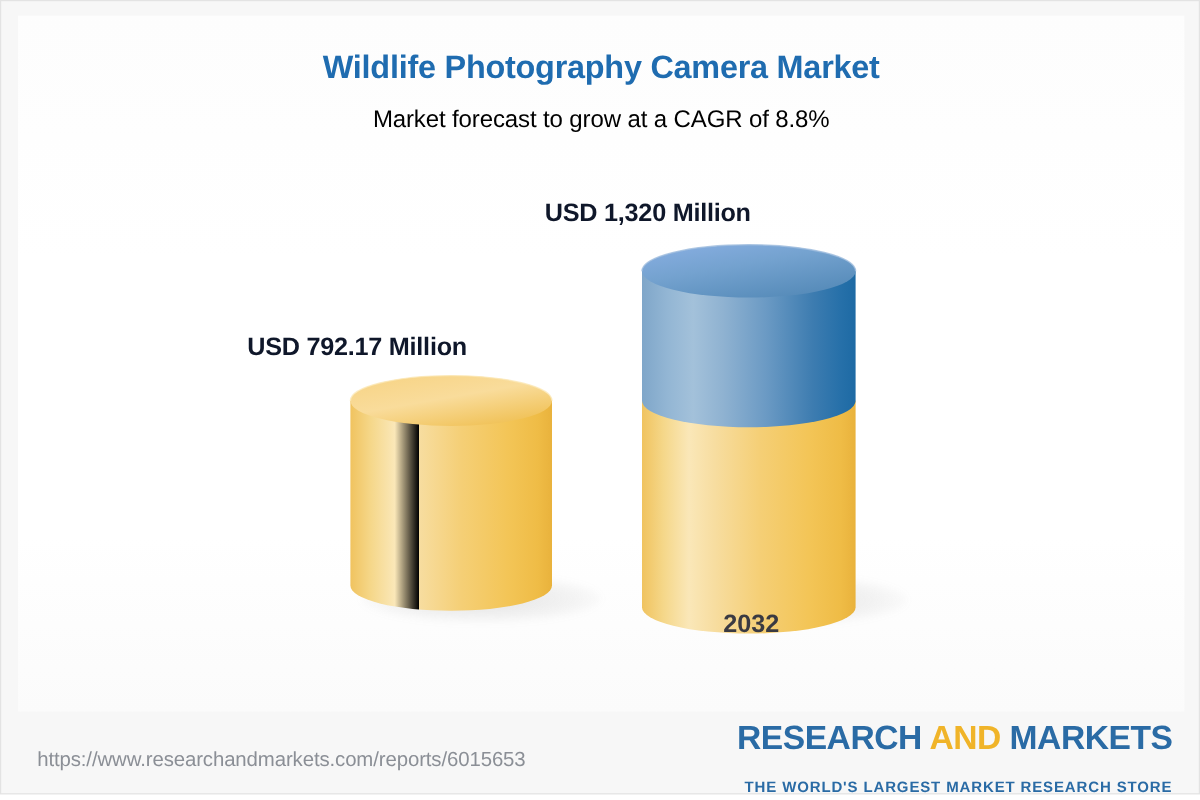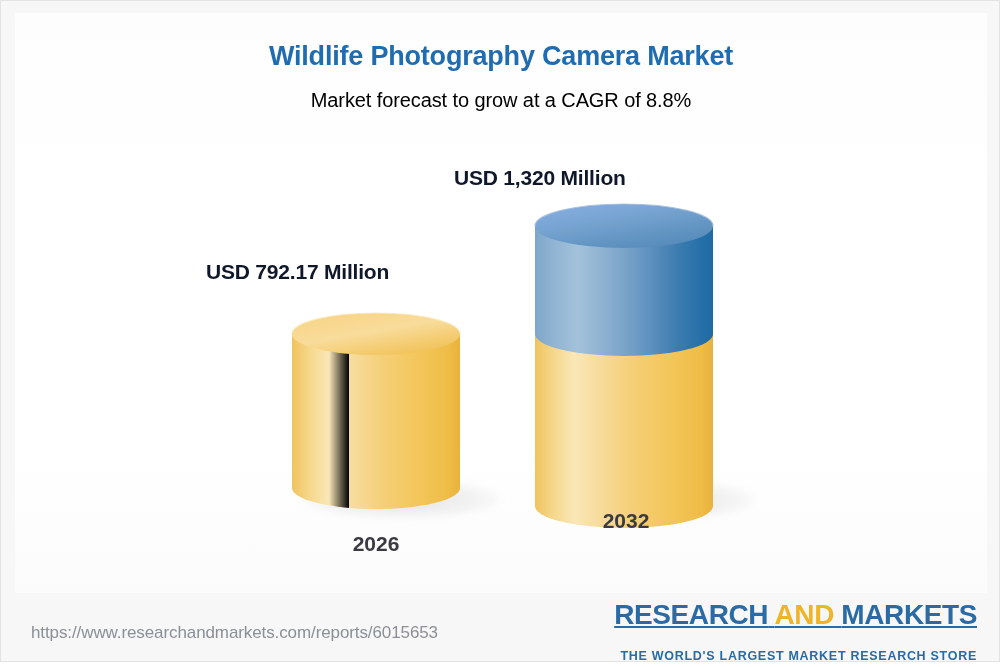--- a/index.html
+++ b/index.html
@@ -102,21 +102,20 @@
     top: 600px;
     text-align: right;
   }
   .logo-main {
     font-size: 28px;
     font-weight: bold;
     color: #2a6ba5;
     letter-spacing: -0.4px;
     line-height: 1;
     white-space: nowrap;
-    text-decoration: underline;
   }
   .logo-main .and {
     color: #f0b429;
   }
   .logo-tag {
     margin-top: 20px;
     font-size: 12.5px;
     font-weight: bold;
     color: #2a6ba5;
     letter-spacing: 0.72px;
@@ -128,21 +127,21 @@
 
 <div class="infographic">
 
   <div class="canvas-white"></div>
 
   <div class="title">Wildlife Photography Camera Market</div>
   <div class="subtitle">Market forecast to grow at a CAGR of 8.8%</div>
 
   <div class="plot">
 
-    <div class="value-label" style="left:205px; top:259px;">USD 792.17 Million</div>
+    <div class="value-label" style="left:205px; top:277px;">USD 792.17 Million</div>
 
     <div class="cyl-shadow" style="left:300px; top:478px; width:200px; height:40px;"></div>
 
     <svg class="cyl-group" style="left:280px; top:300px;" width="200" height="225" viewBox="0 0 200 225">
       <defs>
         <linearGradient id="goldBody" x1="0" y1="0" x2="1" y2="0">
           <stop offset="0%" stop-color="#f0c35f"></stop>
           <stop offset="10%" stop-color="#f5d789"></stop>
           <stop offset="22%" stop-color="#fae7b8"></stop>
           <stop offset="34%" stop-color="#f7ddа0"></stop>
@@ -159,21 +158,20 @@
         </linearGradient>
       </defs>
 
       <path d="M11,33 L11,187 A84,21 0 0 0 179,187 L179,33 Z" fill="url(#goldBody)"></path>
 
       <ellipse cx="95" cy="33" rx="84" ry="21" fill="url(#goldTop)"></ellipse>
 
       <path d="M11,33 A84,21 0 0 1 179,33" fill="none" stroke="#fbe7b4" stroke-width="1.2" opacity="0.75"></path>
     </svg>
 
-    <div class="year-label" style="left:205px; top:531px;">2026</div>
 
     <div class="value-label" style="left:453px; top:165px;">USD 1,320 Million</div>
 
     <div class="cyl-shadow" style="left:545px; top:478px; width:210px; height:42px;"></div>
 
     <svg class="cyl-group" style="left:520px; top:188px;" width="215" height="340" viewBox="0 0 215 340">
       <defs>
         <linearGradient id="blueBody" x1="0" y1="0" x2="1" y2="0">
           <stop offset="0%" stop-color="#7fa6c9"></stop>
           <stop offset="12%" stop-color="#93b6d4"></stop>

